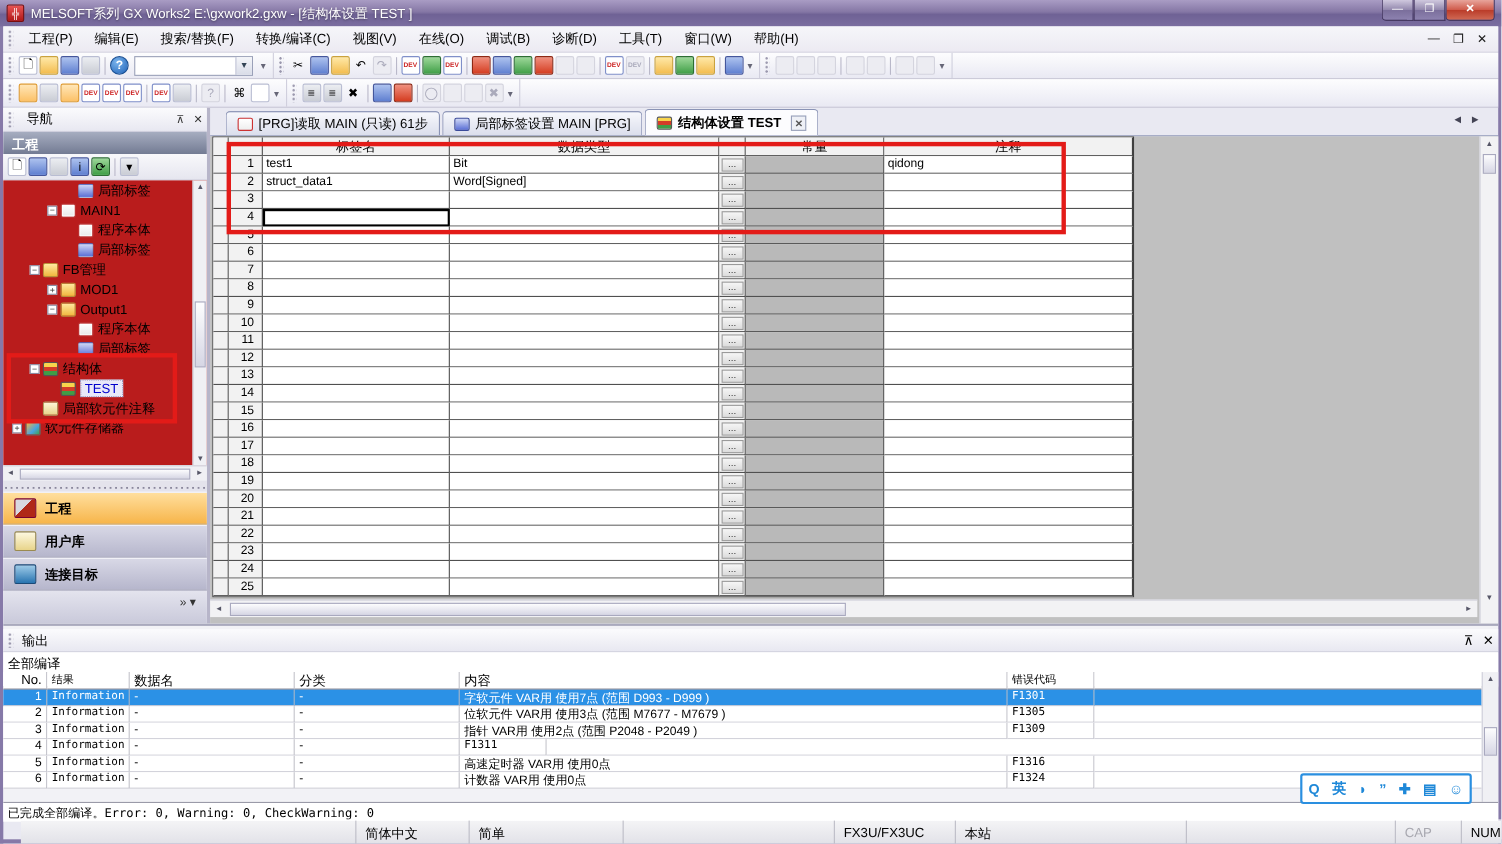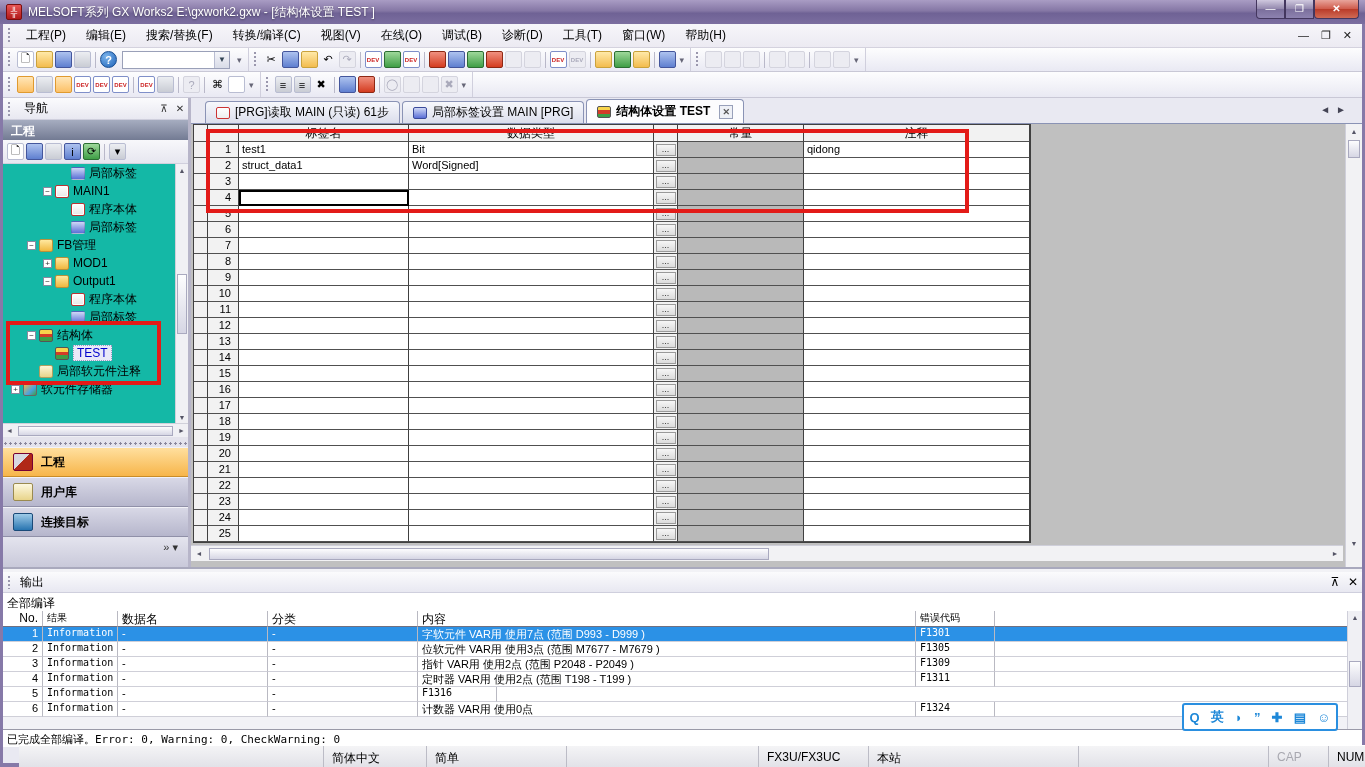--- a/index.html
+++ b/index.html
@@ -56,21 +56,21 @@
   .main { position:absolute; left:0; top:98px; width:1359px; height:469px; }
   .navpanel { position:absolute; left:0; top:0; width:188px; height:469px; background:#f2f2f7; border-right:3px solid #b7b5c9; }
   .nav-title { position:absolute; left:0; top:0; width:100%; height:22px; display:flex; align-items:center;
      background:linear-gradient(#fbfbfd,#e8e8f1); border-bottom:1px solid #cfcfdd; font-size:12px; }
   .nav-title .t { flex:1; padding-left:8px; }
   .nav-title .b { width:16px; text-align:center; color:#333; font-size:10px; }
   .nav-sec { position:absolute; left:0; top:22px; width:100%; height:20px; color:#fff; font-weight:bold;
      background:linear-gradient(#a6adc0,#737b93); padding:3px 0 0 8px; }
   .nav-tools { position:absolute; left:0; top:42px; width:100%; height:24px; display:flex; align-items:center;
      background:linear-gradient(#f8f8fb,#e6e6ef); border-bottom:1px solid #d0cfdd; padding-left:3px; }
-  .tree { position:absolute; left:0; top:66px; width:100%; height:259px; background:#14b8a6; overflow:hidden; }
+  .tree { position:absolute; left:0; top:66px; width:100%; height:259px; background:#b91c1c; overflow:hidden; }
   .trow { height:18px; display:flex; align-items:center; white-space:nowrap; font-size:12px; }
   .texp { width:9px; height:9px; border:1px solid #8a8aa0; background:#fff; font-size:8px; line-height:7px; text-align:center; color:#333; margin-right:3px; flex:none; }
   .tico { width:14px; height:13px; border-radius:2px; margin-right:4px; flex:none; border:1px solid #00000022; }
   .ti-label  { background:linear-gradient(#cfd8f6,#5b6fd6); }
   .ti-prog   { background:linear-gradient(#fff,#e8e8e8); border:1px solid #b33; box-shadow:inset 0 0 0 1px #fff; }
   .ti-folder { background:linear-gradient(#ffe9a0,#f0b73e); border:1px solid #b9913a; }
   .ti-struct { background:linear-gradient(#f8d44c 33%,#d43c28 33%,#d43c28 66%,#3f9e46 66%); border:1px solid #555; }
   .ti-comment{ background:linear-gradient(#fdf6d8,#e8d48a); border:1px solid #b0a060; }
   .ti-memory { background:linear-gradient(135deg,#f6b73c,#4aa3df 60%,#3f9e46); border:1px solid #666; }
   .trow.selected .tlabel { color:#0000cc; background:#e9e9f8; border:1px dotted #9a9ac0; padding:0 3px; }
@@ -761,29 +761,29 @@
           <div class="ocell o-cat">-</div>
           <div class="ocell o-ct">指针 VAR用 使用2点 (范围 P2048 - P2049 )</div>
           <div class="ocell o-code">F1309</div>
           <div class="ocell o-fill"></div>
         </div>
         <div class="orow">
           <div class="ocell o-no">4</div>
           <div class="ocell o-res">Information</div>
           <div class="ocell o-dn">-</div>
           <div class="ocell o-cat">-</div>
-          <div class="ocell o-ct">定时器 VAR用 使用2点 (范围 T198 - T199 )</div>
           <div class="ocell o-code">F1311</div>
           <div class="ocell o-fill"></div>
         </div>
         <div class="orow">
           <div class="ocell o-no">5</div>
           <div class="ocell o-res">Information</div>
           <div class="ocell o-dn">-</div>
           <div class="ocell o-cat">-</div>
+          <div class="ocell o-ct">高速定时器 VAR用 使用0点</div>
           <div class="ocell o-code">F1316</div>
           <div class="ocell o-fill"></div>
         </div>
         <div class="orow">
           <div class="ocell o-no">6</div>
           <div class="ocell o-res">Information</div>
           <div class="ocell o-dn">-</div>
           <div class="ocell o-cat">-</div>
           <div class="ocell o-ct">计数器 VAR用 使用0点</div>
           <div class="ocell o-code">F1324</div>

